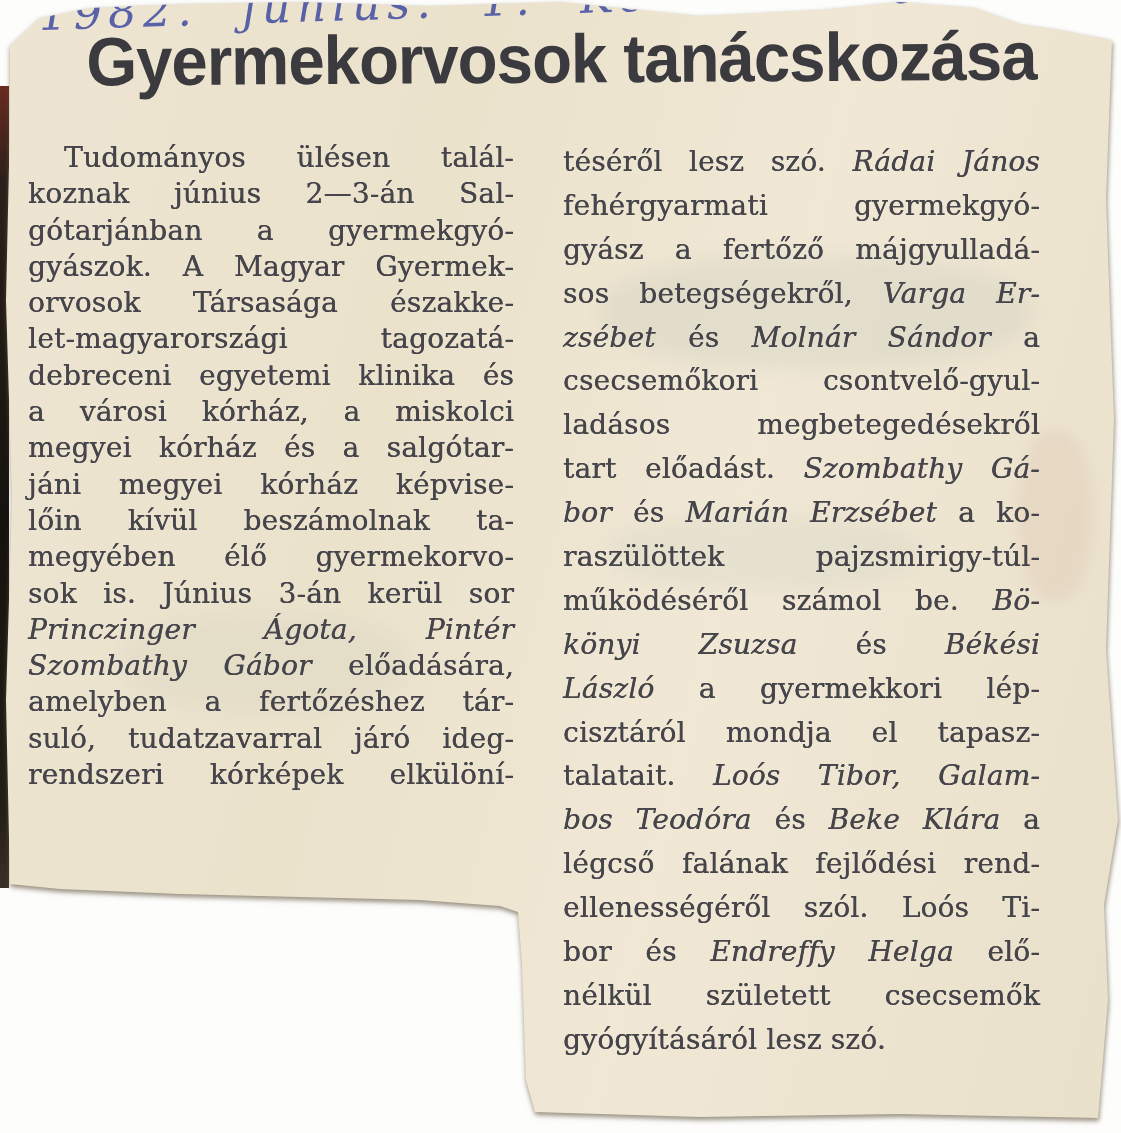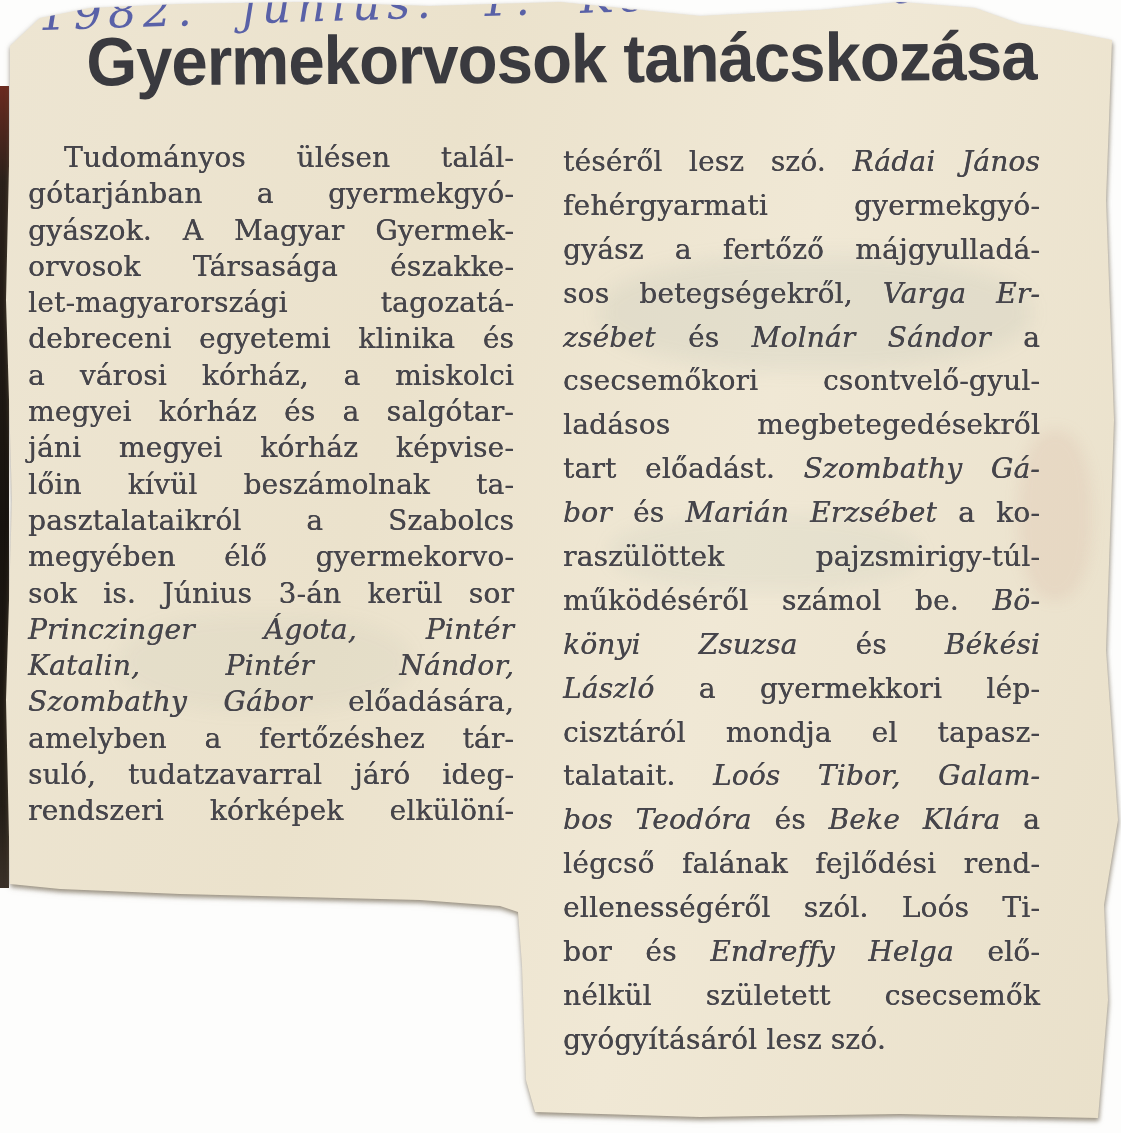--- a/index.html
+++ b/index.html
@@ -66,34 +66,33 @@
   <div class="paper-wrap">
     <div class="paper">
       <div class="smudge s1"></div>
       <div class="smudge s2"></div>
       <div class="smudge s3"></div>
       <div class="smudge s4"></div>
       <div class="note">1982. junius. 1. Kelet - Mo.</div>
       <h1 class="headline">Gyermekorvosok tanácskozása</h1>
       <div class="col col0">
           <div class="line indent"><span>Tudományos ülésen talál-</span></div>
+          <div class="line"><span>koznak június 2—3-án Sal-</span></div>
           <div class="line"><span>gótarjánban a gyermekgyó-</span></div>
           <div class="line"><span>gyászok. A Magyar Gyermek-</span></div>
           <div class="line"><span>orvosok Társasága északke-</span></div>
           <div class="line"><span>let-magyarországi tagozatá-</span></div>
           <div class="line"><span>debreceni egyetemi klinika és</span></div>
           <div class="line"><span>a városi kórház, a miskolci</span></div>
           <div class="line"><span>megyei kórház és a salgótar-</span></div>
           <div class="line"><span>jáni megyei kórház képvise-</span></div>
           <div class="line"><span>lőin kívül beszámolnak ta-</span></div>
-          <div class="line"><span>pasztalataikról a Szabolcs</span></div>
           <div class="line"><span>megyében élő gyermekorvo-</span></div>
           <div class="line"><span>sok is. Június 3-án kerül sor</span></div>
           <div class="line"><span class="it">Princzinger Ágota, Pintér</span></div>
-          <div class="line"><span class="it">Katalin, Pintér Nándor,</span></div>
           <div class="line"><span class="it">Szombathy Gábor</span><span> előadására,</span></div>
           <div class="line"><span>amelyben a fertőzéshez tár-</span></div>
           <div class="line"><span>suló, tudatzavarral járó ideg-</span></div>
           <div class="line"><span>rendszeri kórképek elkülöní-</span></div>
         </div>
       <div class="col col1">
           <div class="line"><span>téséről lesz szó. </span><span class="it">Rádai János</span></div>
           <div class="line"><span>fehérgyarmati gyermekgyó-</span></div>
           <div class="line"><span>gyász a fertőző májgyulladá-</span></div>
           <div class="line"><span>sos betegségekről, </span><span class="it">Varga Er-</span></div>

